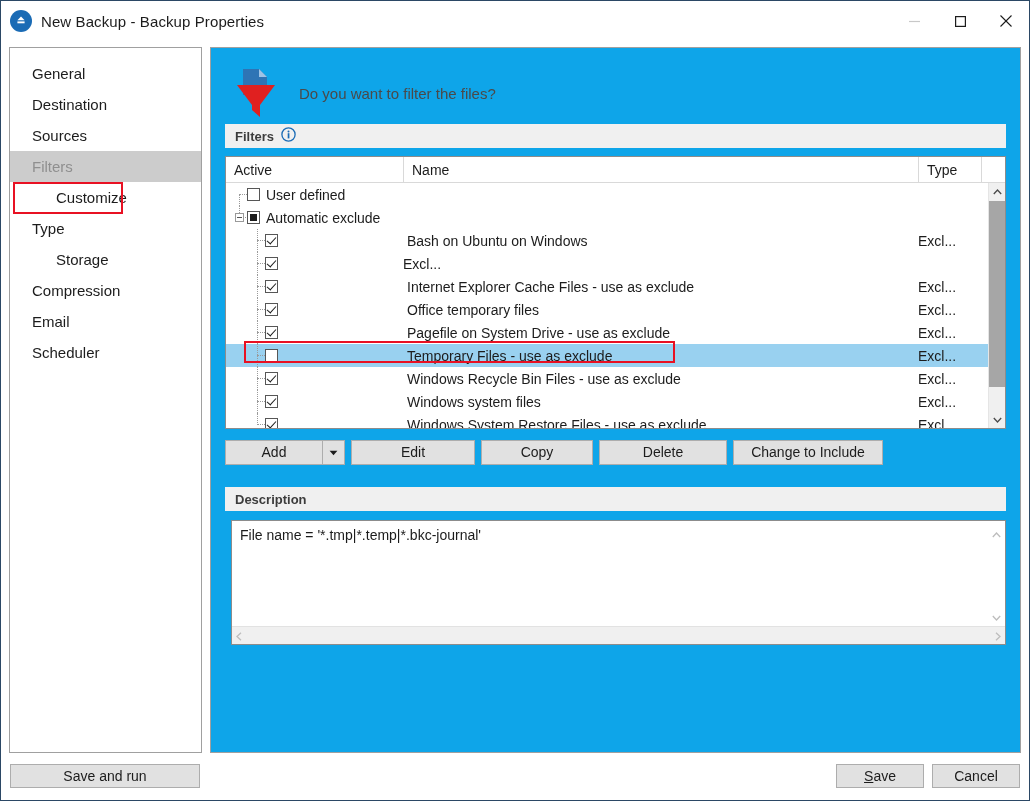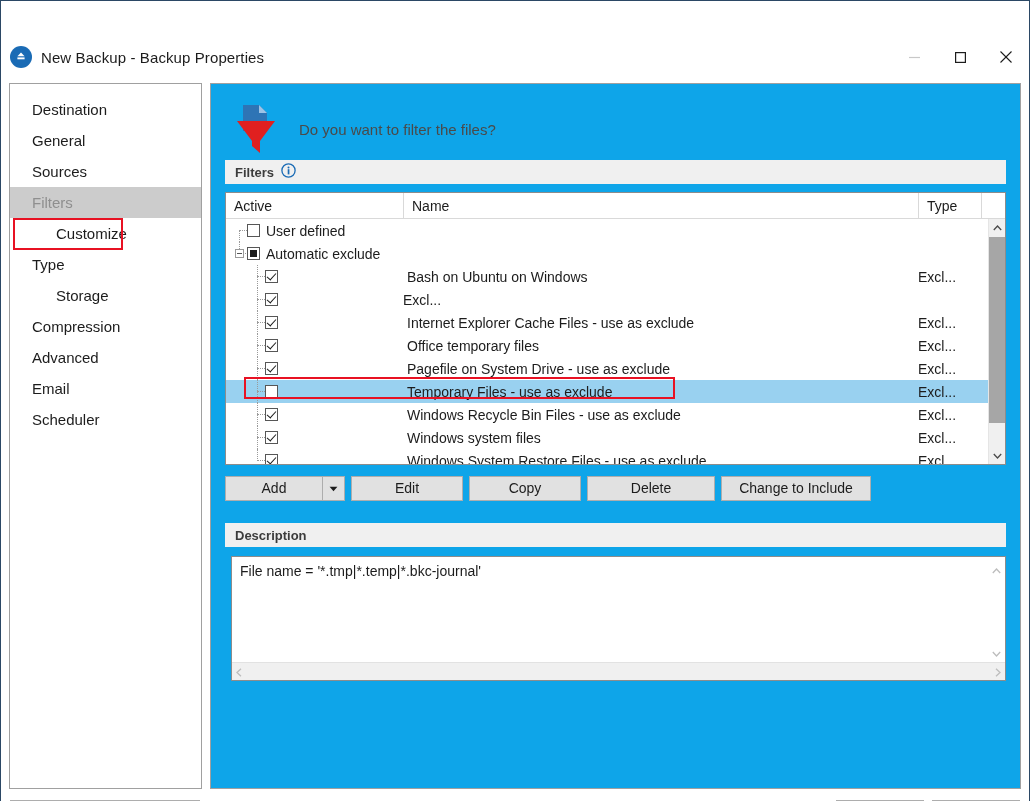--- a/index.html
+++ b/index.html
@@ -20,21 +20,20 @@
     border: 1px solid #2b4865;
   }
 
   
   #titlebar {
     position: relative;
     height: 40px;
     background: #ffffff;
     display: flex;
     align-items: center;
-    margin-top: 36px;
   }
   #app-icon {
     width: 22px; height: 22px;
     margin-left: 9px; margin-right: 9px;
     border-radius: 50%;
     background: #1a6bb5;
     display: flex; align-items: center; justify-content: center;
     flex: 0 0 auto;
   }
   #app-icon svg { display: block; }
@@ -317,21 +316,21 @@
     flex: 1 1 auto;
     text-align: center;
     line-height: 23px;
   }
   #btn-add .add-arrow {
     width: 22px;
     border-left: 1px solid #adadad;
     height: 23px;
     display: flex; align-items: center; justify-content: center;
   }
-  #btn-edit   { width: 112px; }
+  #btn-edit   { width: 124px; }
   #btn-copy   { width: 112px; }
   #btn-delete { width: 128px; }
   #btn-change { width: 150px; }
 
   
   #desc-group { margin-top: 22px; }
   #desc-box {
     margin: 9px 14px 0 20px;
     border: 1px solid #8c8c8c;
     background: #ffffff;
@@ -446,29 +445,28 @@
             <line x1="0.5" y1="0.5" x2="11.5" y2="11.5" stroke="#1c1c1c" stroke-width="1.1"></line>
             <line x1="11.5" y1="0.5" x2="0.5" y2="11.5" stroke="#1c1c1c" stroke-width="1.1"></line>
           </svg>
       </div>
     </div>
   </div>
 
   <div id="body-area">
 
     <div id="sidebar">
+      <div class="nav-item">General</div>
       <div class="nav-item">Destination</div>
-      <div class="nav-item">General</div>
       <div class="nav-item">Sources</div>
       <div class="nav-item selected">Filters</div>
       <div class="nav-item sub">Customize</div>
       <div class="nav-item">Type</div>
       <div class="nav-item sub">Storage</div>
       <div class="nav-item">Compression</div>
-      <div class="nav-item">Advanced</div>
       <div class="nav-item">Email</div>
       <div class="nav-item">Scheduler</div>
     </div>
 
     <div id="main">
 
       <div id="header-row">
         <div id="filter-icon">
           <svg width="52" height="56" viewBox="0 0 52 56">
             <path d="M14 4 H30 L38 12 V30 H14 Z" fill="#2e74b5"></path>

